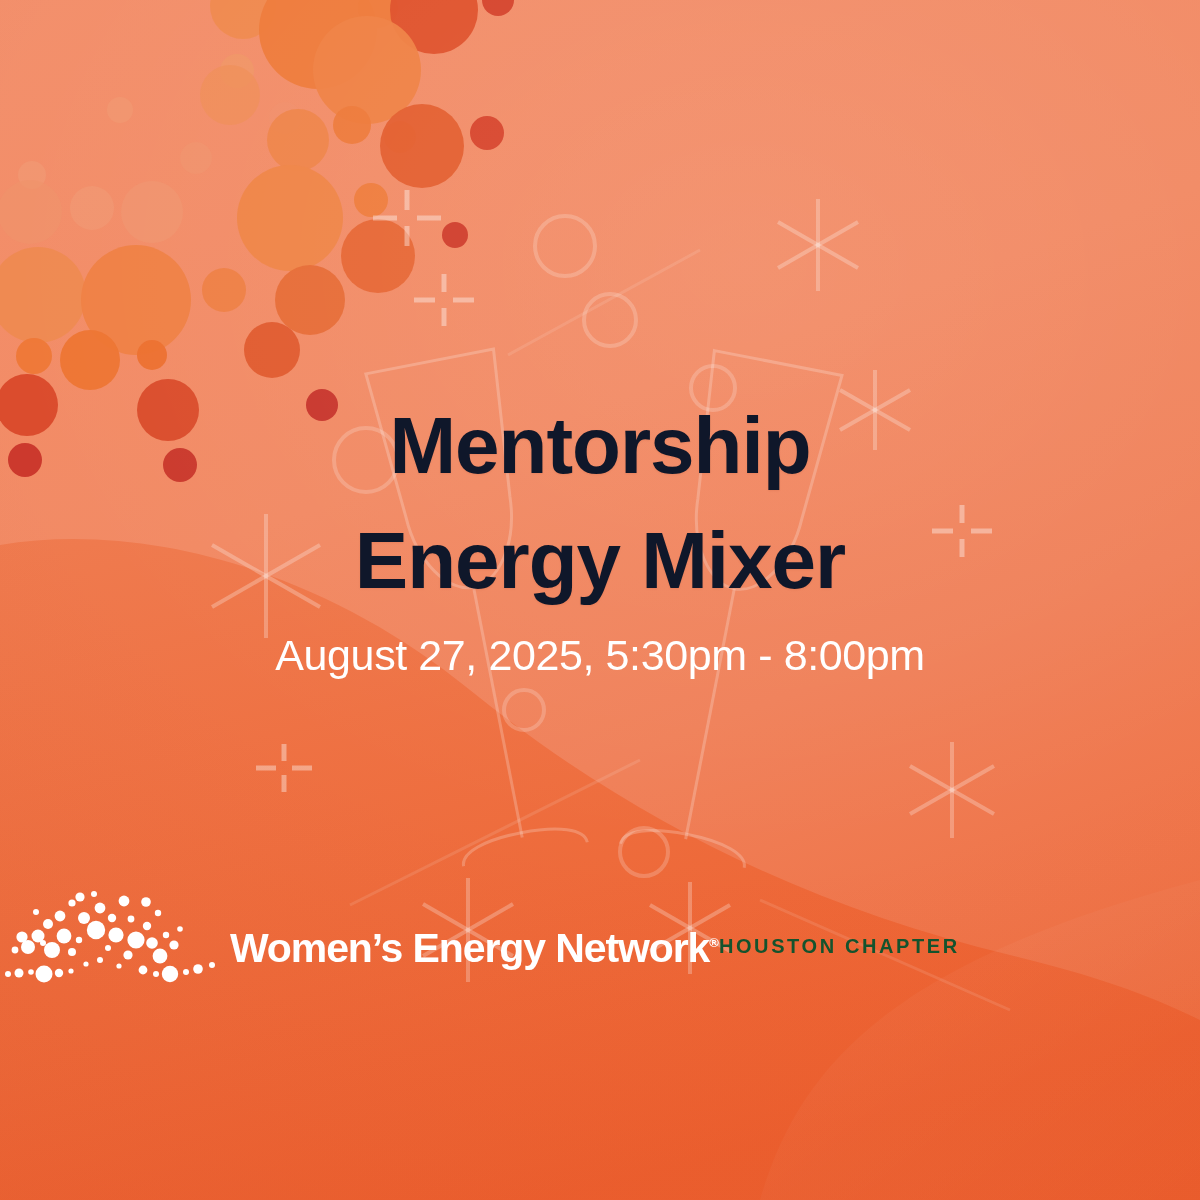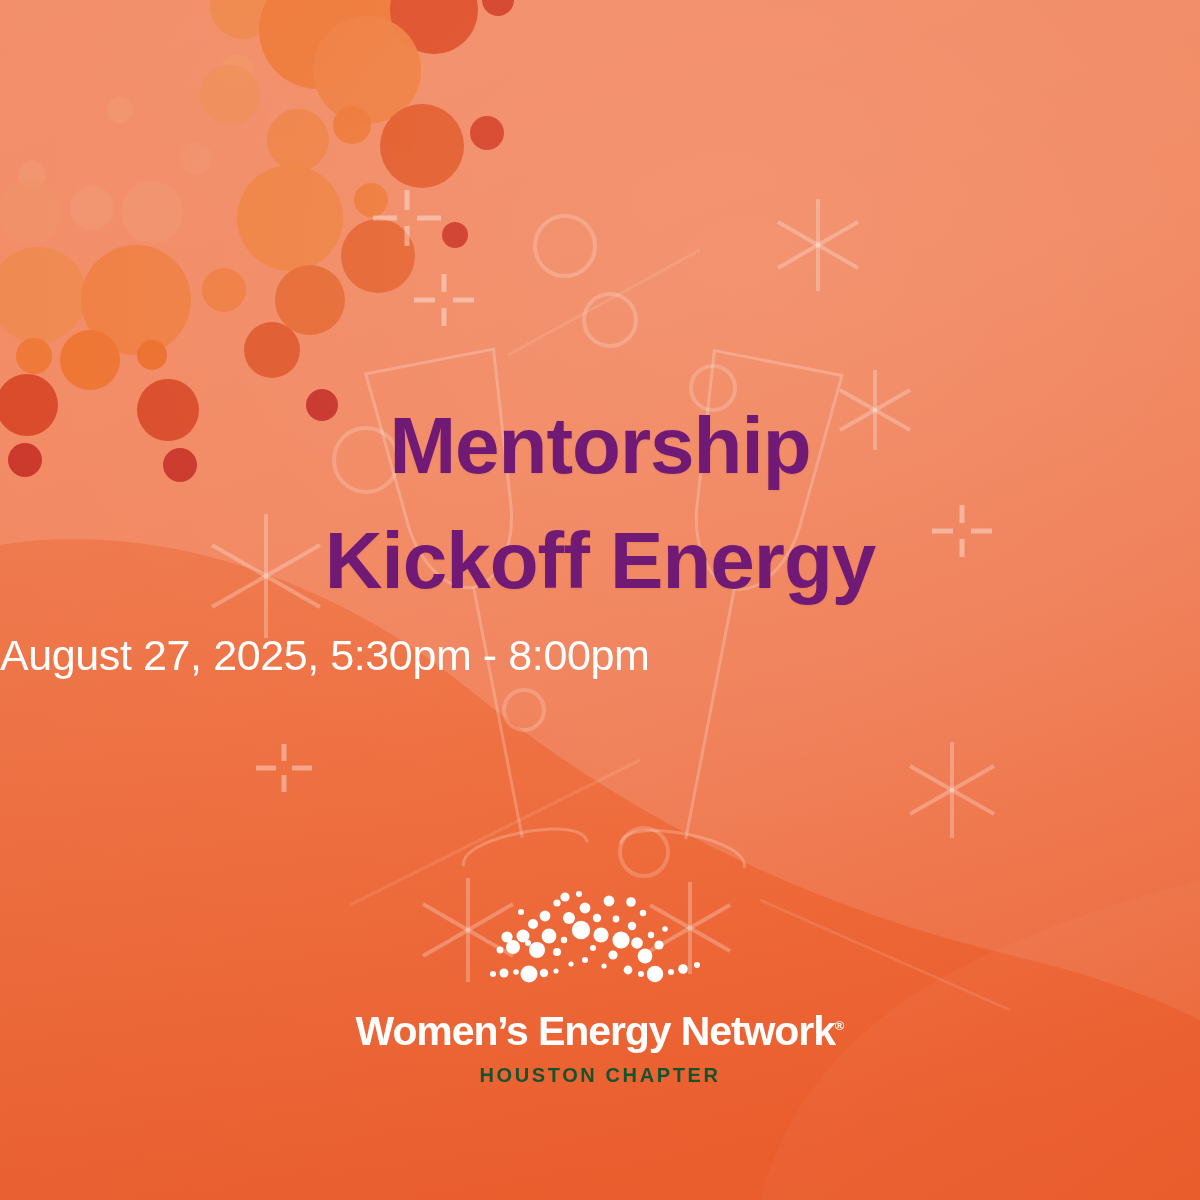--- a/index.html
+++ b/index.html
@@ -54,54 +54,54 @@
 
   .title-block {
     position: absolute;
     left: 0;
     right: 0;
     top: 388px;
     text-align: center;
   }
   .title-line {
     display: block;
-    color: #701a75;
+    color: #0f172a;
     font-family: "Liberation Sans", sans-serif;
     font-weight: bold;
     font-size: 80px;
     line-height: 1.44;
     letter-spacing: -1.0px;
     text-shadow: 0 1px 2px rgba(150,45,15,0.10);
   }
 
   .detail-block {
     position: absolute;
     left: 0;
     right: 0;
     top: 622px;
-    text-align: left;
+    text-align: center;
   }
   .detail-line {
     display: block;
     color: #ffffff;
     font-family: "Liberation Sans", sans-serif;
     font-weight: normal;
     font-size: 43px;
     line-height: 1.55;
     letter-spacing: -0.4px;
   }
 
   
   .logo-block {
     position: absolute;
     left: 0;
     right: 0;
     top: 888px;
     display: flex;
-    flex-direction: column;
+    flex-direction: row;
     align-items: center;
   }
   .logo-mark {
     width: 230px;
     height: 106px;
     display: block;
   }
   .logo-wordmark {
     position: relative;
     margin-top: 16px;
@@ -301,21 +301,21 @@
       <line x1="760" y1="900" x2="1010" y2="1010"></line>
     </g>
   </svg>
 
   <div class="bg-vignette"></div>
 
   <div class="content">
 
     <div class="title-block">
       <span class="title-line">Mentorship</span>
-      <span class="title-line">Kickoff Energy</span>
+      <span class="title-line">Energy Mixer</span>
     </div>
 
     <div class="detail-block">
       <span class="detail-line">August 27, 2025, 5:30pm - 8:00pm</span>
     </div>
 
     <div class="logo-block">
 
       <svg class="logo-mark" viewBox="0 0 230 106" aria-hidden="true">
         <g fill="#FFFFFF">

